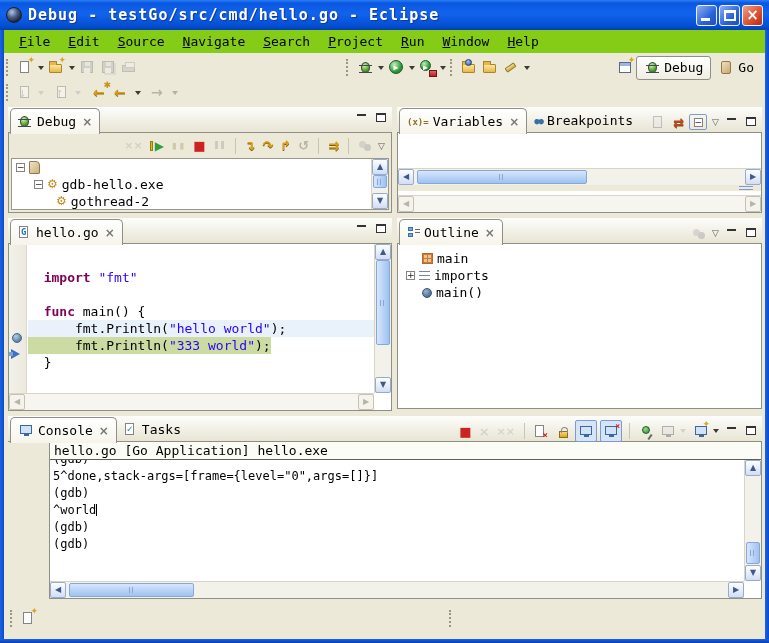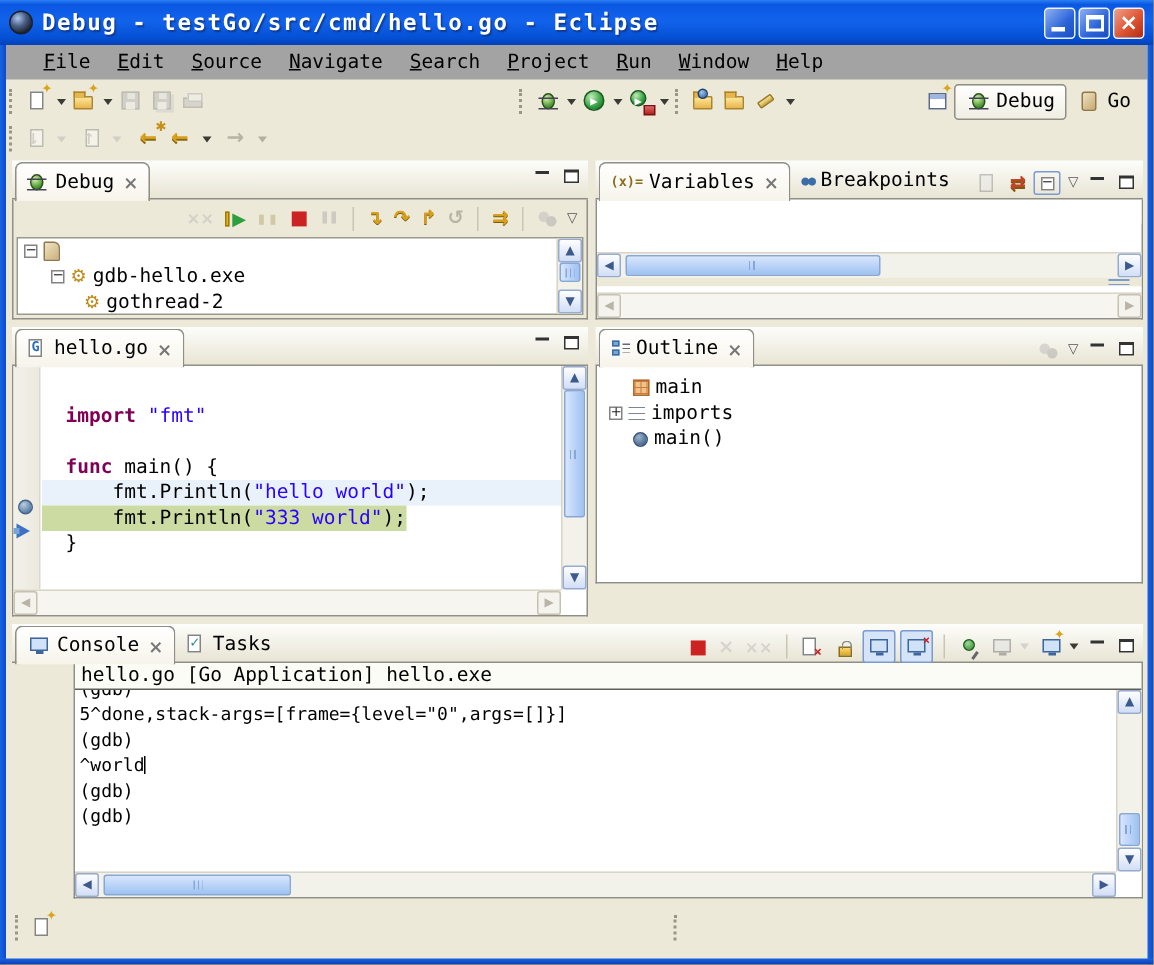--- a/index.html
+++ b/index.html
@@ -28,21 +28,21 @@
     margin-left:2px; position:relative; flex:0 0 auto; }
   .cap-min,.cap-max { background:linear-gradient(135deg,#8fb0f2,#2a63d8 60%,#1b4fc0); }
   .cap-close { background:linear-gradient(135deg,#f0a088,#dd5533 55%,#b52a10); }
   .cap-spacer { flex:1; }
   .glyph-min { position:absolute; left:4px; bottom:4px; width:9px; height:3px; background:#fff; }
   .glyph-max { position:absolute; left:4px; top:4px; width:12px; height:11px; border:2px solid #fff; border-top-width:3px; }
   .glyph-close { position:absolute; left:0; top:0; right:0; bottom:0; color:#fff; font-weight:bold;
     font-size:15px; line-height:19px; text-align:center; font-family:"DejaVu Sans",sans-serif; }
   
   #menubar { position:absolute; left:4px; right:4px; top:30px; height:23px;
-    display:flex; align-items:center; padding-left:16px; background:#a3a3a3; z-index:40; }
+    display:flex; align-items:center; padding-left:6px; background:#84cc16; z-index:40; }
   .menu-item { display:inline-block; padding:2px 9px; cursor:default; }
   .menu-item::first-letter { text-decoration:underline; }
   
   #toolbar { position:absolute; left:4px; right:4px; top:53px; height:51px; background:#ece9d8; }
   .trow { position:absolute; left:0; right:0; height:25px; display:flex; align-items:center; }
   #trow1 { top:2px; } #trow2 { top:27px; }
   .tgroup { display:flex; align-items:center; position:absolute; height:25px; }
   .grip { width:4px; height:17px; border-left:2px dotted #9a9684; margin:0 5px 0 2px; }
   .tool { height:22px; display:flex; align-items:center; justify-content:center;
     padding:0 2px; gap:2px; position:relative; }
@@ -515,21 +515,21 @@
         <span class="sb-thumb" style="left:1px; width:14px; top:16px; height:85px;"></span>
         <span class="sb-btn" style="bottom:0; left:0;">▼</span>
       </div>
       <div class="hscroll" style="left:0; right:17px; bottom:0; background:#f6f5ef;">
         <span class="sb-btn dis" style="left:0; top:0;">◀</span>
         <span class="sb-btn dis" style="right:0; top:0;">▶</span>
       </div>
     </div>
   </div>
 
-  <div class="view" style="left:397px; top:218px; width:365px; height:171px;">
+  <div class="view" style="left:397px; top:218px; width:365px; height:191px;">
     <div class="tabbar">
       <div class="tabs">
         <span class="vtab active">
           <span class="icx" style="width:13px;">
               <span style="position:absolute;left:1px;top:3px;width:5px;height:4px;background:#7ea7d8;border:1px solid #3a6ea5;"></span>
               <span style="position:absolute;left:1px;top:9px;width:5px;height:4px;background:#7ea7d8;border:1px solid #3a6ea5;"></span>
               <span style="position:absolute;left:8px;top:5px;width:5px;height:6px;background:repeating-linear-gradient(#667 0 1px,transparent 1px 3px);"></span>
             </span>
           <span>Outline</span>
           <span class="tab-close">×</span>

